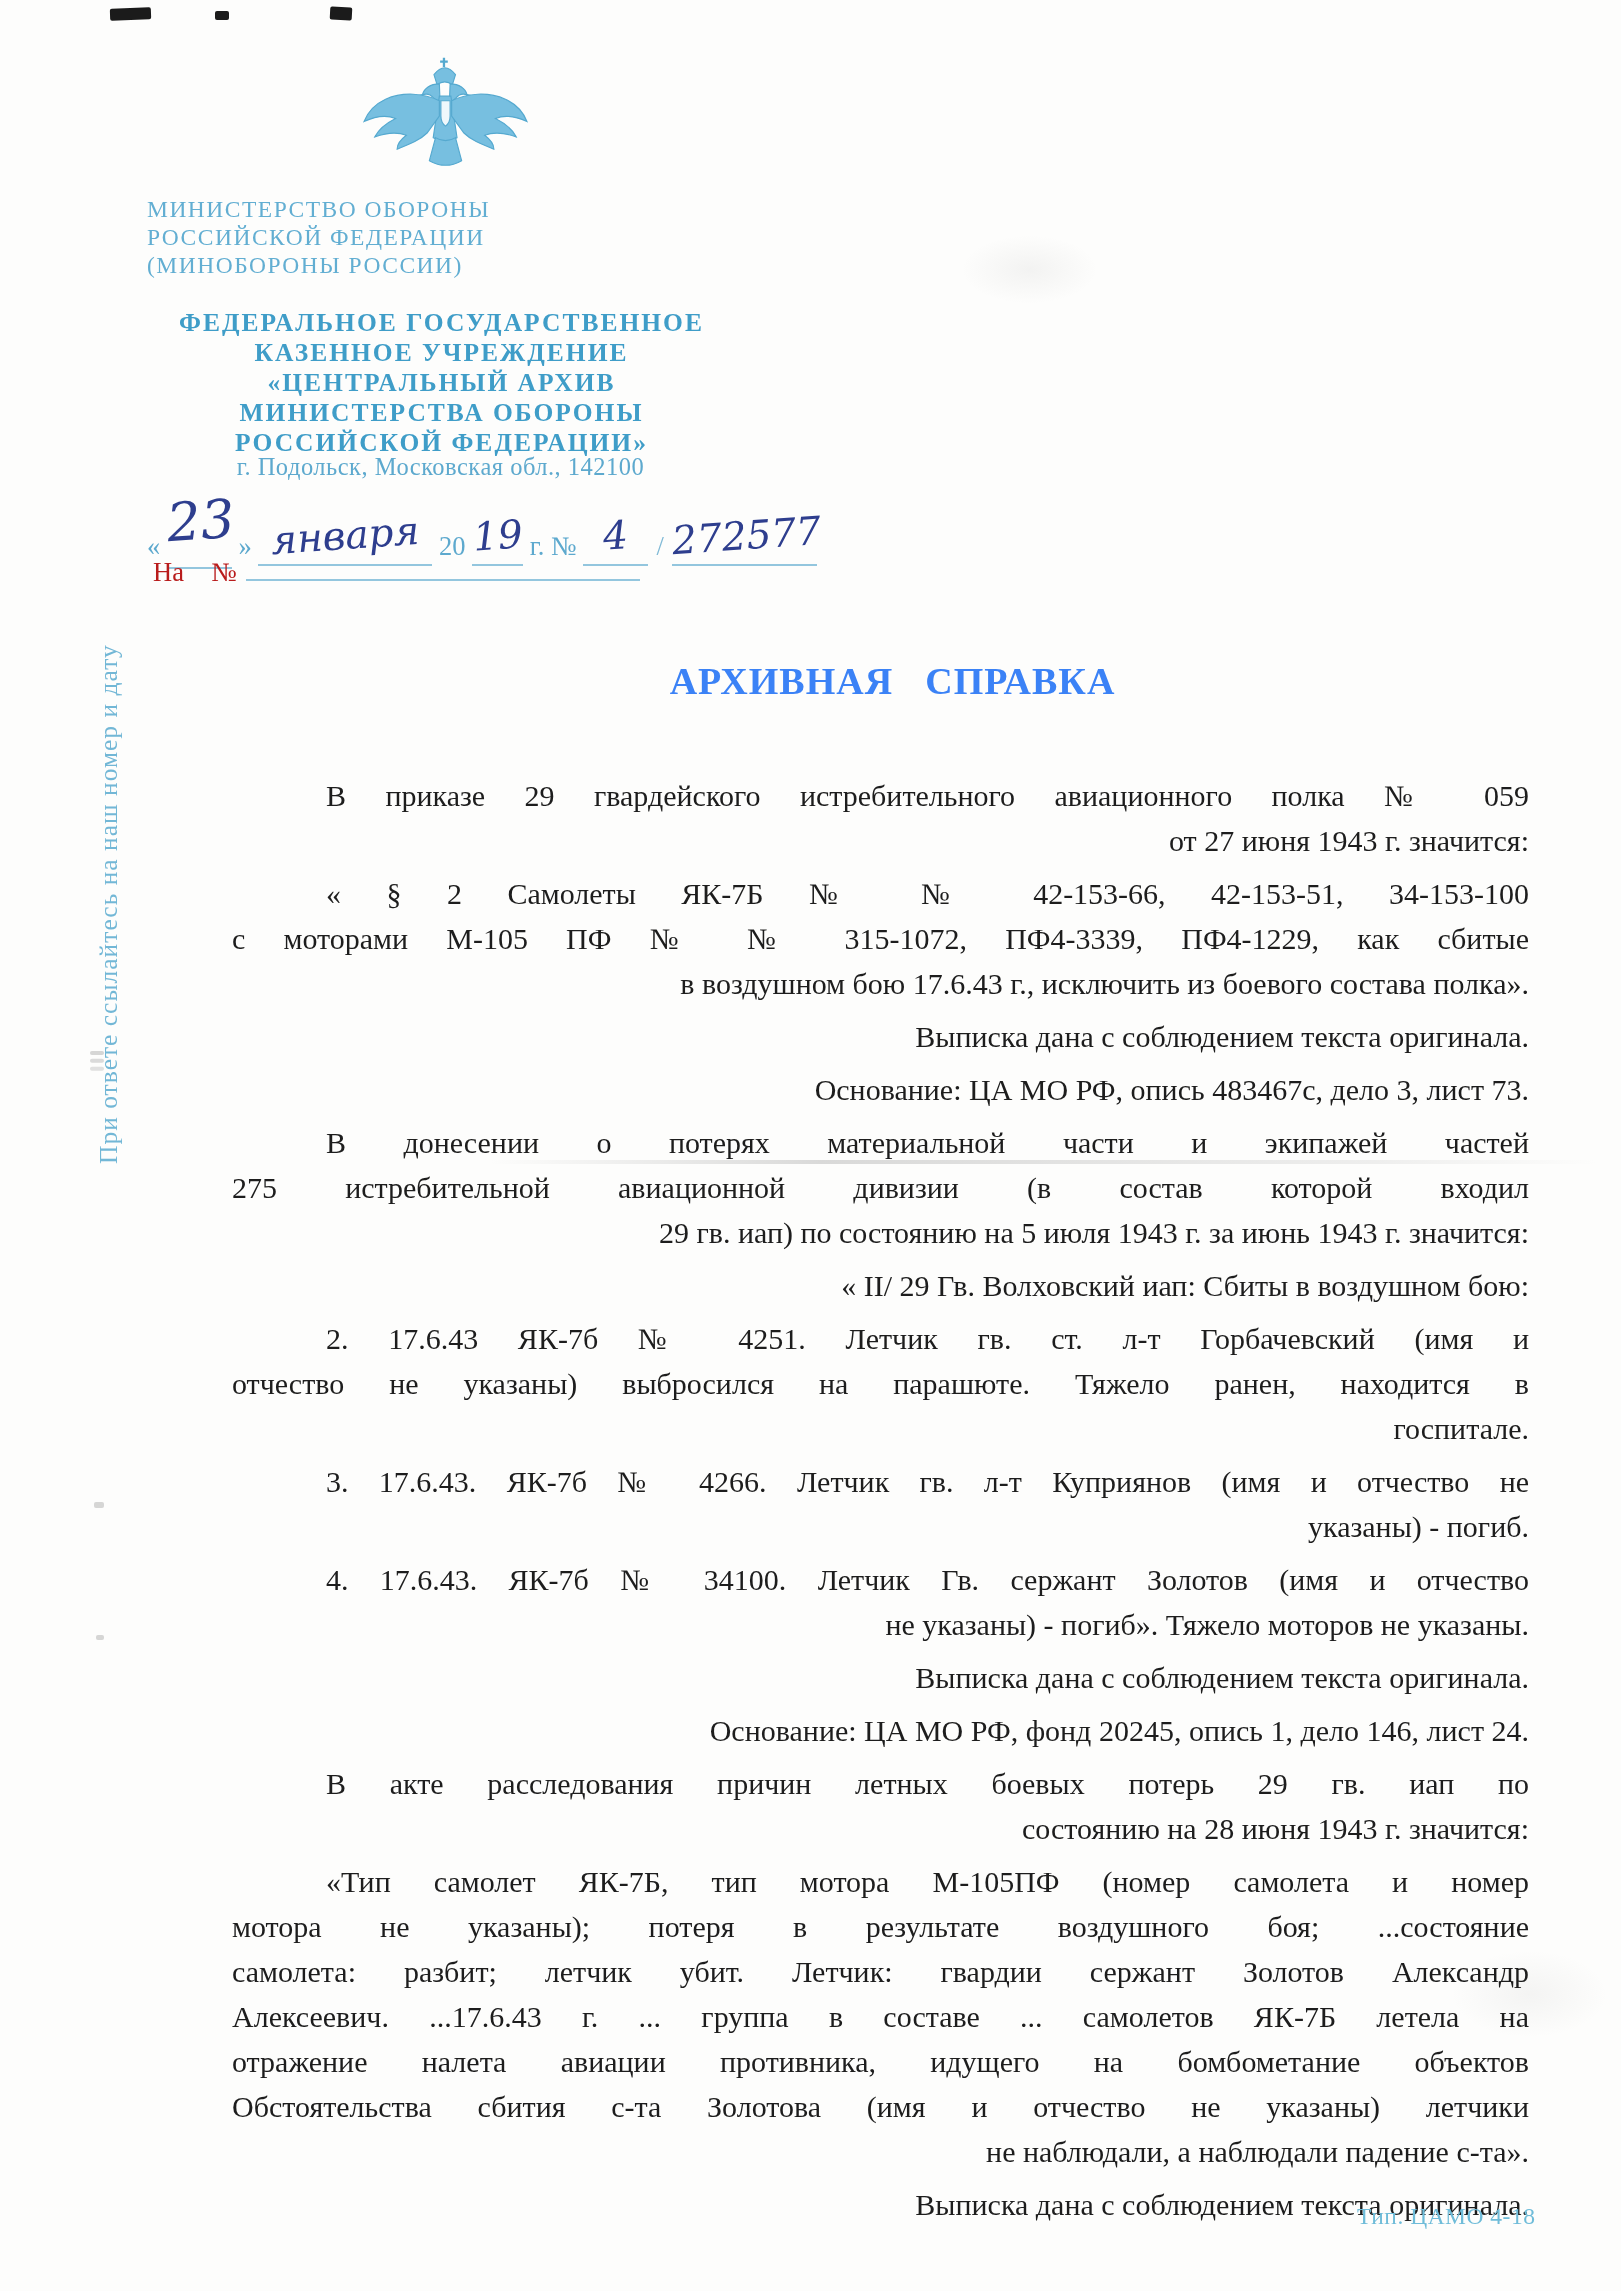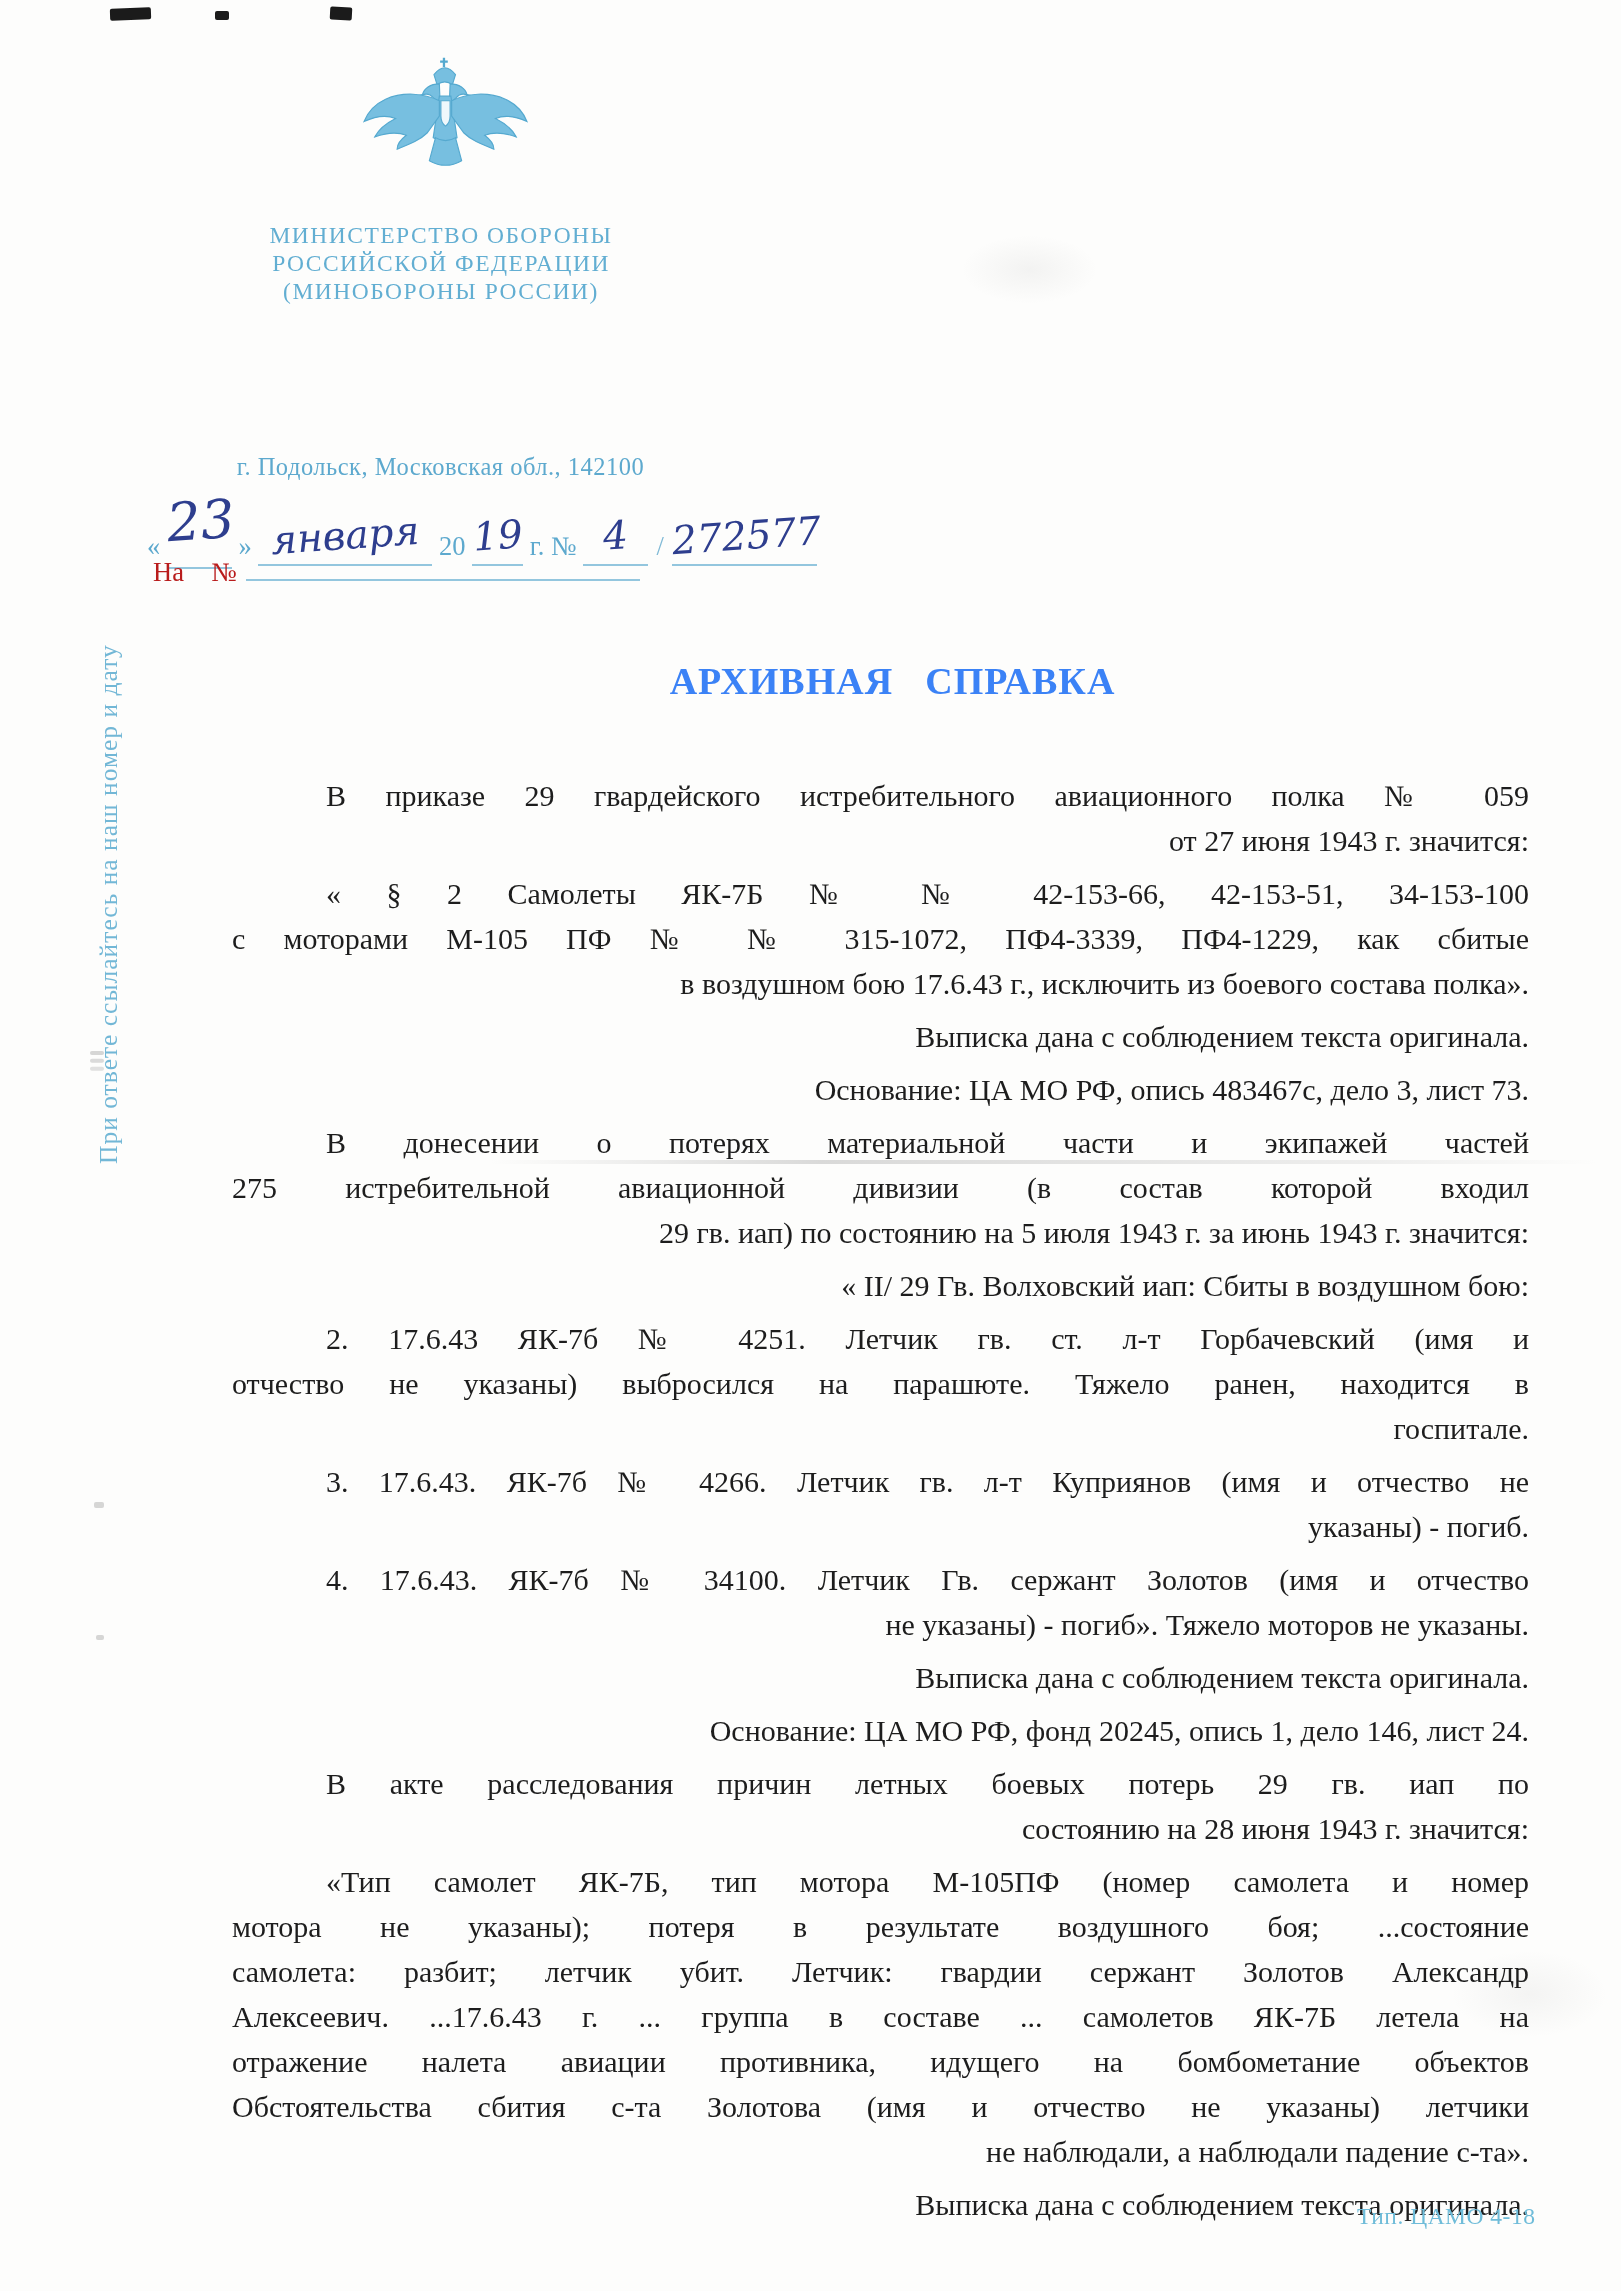--- a/index.html
+++ b/index.html
@@ -24,22 +24,22 @@
             background:linear-gradient(to right, rgba(0,0,0,0), rgba(150,150,150,.35) 30%, rgba(170,170,170,.18) 80%, rgba(0,0,0,0));
             border-radius:2px; }
   .smudge { position:absolute; background:rgba(140,140,140,.35); border-radius:2px; }
   .s1 { left:90px; top:1051px; width:13.7px; height:3.9px; box-shadow:0 7.8px 0 rgba(140,140,140,.3), 0 15.7px 0 rgba(140,140,140,.25); }
   .s2 { left:94px; top:1502px; width:9.8px; height:5.9px; }
   .s3 { left:96px; top:1635px; width:7.8px; height:4.9px; }
 
   
   .emblem { position:absolute; left:361px; top:53px; width:169px; height:137px; }
   .ministry {
-    position:absolute; left:147px; top:195px; width:588px; text-align:center;
-    color:#62aed2; font-size:23.5px; line-height:28px; letter-spacing:1.5px;margin-top:26px;
+    position:absolute; left:147px; top:195px; width:588px; text-align:left;
+    color:#62aed2; font-size:23.5px; line-height:28px; letter-spacing:1.5px;
   }
   .institution {
     position:absolute; left:118px; top:308px; width:647px; text-align:center;
     color:#3f9dc8; font-weight:bold; font-size:25.5px; line-height:30px; letter-spacing:2px;
   }
   .address {
     position:absolute; left:127px; top:453px; width:627px; text-align:center;
     color:#5da9ce; font-size:24.5px; letter-spacing:0.5px;
   }
   .dateline {
@@ -118,20 +118,27 @@
       </g>
     </svg>
   </div>
 
   <div class="ministry">
     <div>МИНИСТЕРСТВО ОБОРОНЫ</div>
     <div>РОССИЙСКОЙ ФЕДЕРАЦИИ</div>
     <div>(МИНОБОРОНЫ РОССИИ)</div>
   </div>
 
+  <div class="institution">
+    <div>ФЕДЕРАЛЬНОЕ ГОСУДАРСТВЕННОЕ</div>
+    <div>КАЗЕННОЕ УЧРЕЖДЕНИЕ</div>
+    <div>«ЦЕНТРАЛЬНЫЙ АРХИВ</div>
+    <div>МИНИСТЕРСТВА ОБОРОНЫ</div>
+    <div>РОССИЙСКОЙ ФЕДЕРАЦИИ»</div>
+  </div>
 
   <div class="address">г. Подольск,  Московская обл., 142100</div>
 
   <div class="dateline">
     <span class="pr">«</span>
     <span class="blank b-day"><span class="hw hw-day">23</span></span>
     <span class="pr">»</span>
     <span class="blank b-month"><span class="hw">января</span></span>
     <span class="pr">20</span>
     <span class="blank b-year"><span class="hw">19</span></span>

